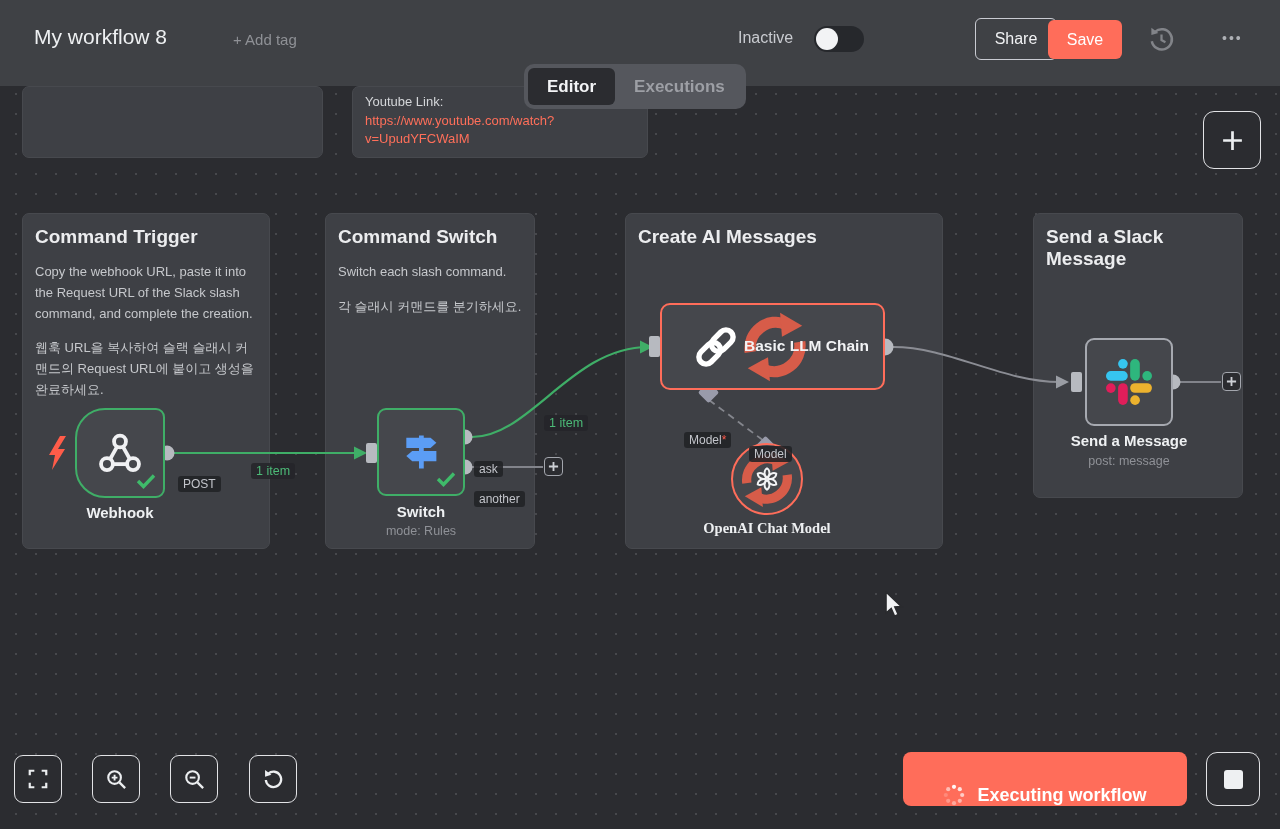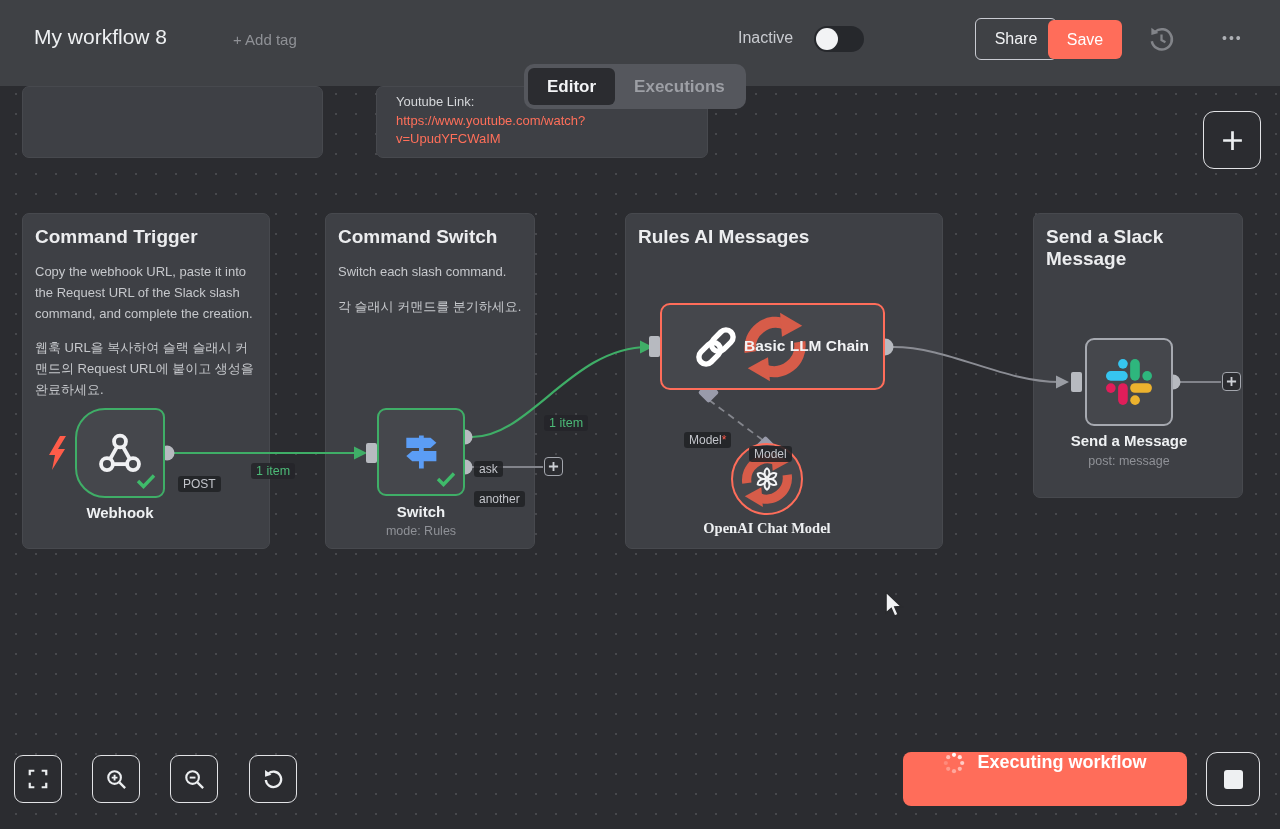--- a/index.html
+++ b/index.html
@@ -77,21 +77,21 @@
 
   
   .sq-btn { position:absolute; border:1.7px solid #e2e3e6; border-radius:9px; background:#2b2c30;
     display:flex; align-items:center; justify-content:center; z-index:8; }
   .add-node-btn { left:1203px; top:111px; width:58px; height:58px; border-radius:11px; }
   .fit-btn { left:14px; top:755px; width:48px; height:48px; }
   .zoomin-btn { left:92px; top:755px; width:48px; height:48px; }
   .zoomout-btn { left:170px; top:755px; width:48px; height:48px; }
   .reset-btn { left:249px; top:755px; width:48px; height:48px; }
   .exec-btn { position:absolute; left:903px; top:752px; width:284px; height:54px; background:#ff6d5a;
-    border-radius:8px; display:flex; align-items:flex-start; justify-content:center; gap:12px; z-index:8; }
+    border-radius:8px; display:flex; align-items:flex-end; justify-content:center; gap:12px; z-index:8; }
   .exec-btn span { color:#fff; font-size:18px; font-weight:700; }
   .stop-btn { left:1206px; top:752px; width:54px; height:54px; border-radius:11px; }
   .stop-square { width:19px; height:19px; border-radius:3px; background:#eef0f2; }
 
   .cursor { position:absolute; left:884px; top:591px; z-index:30; }
 </style>
 </head>
 <body>
 
 <div id="stage">
@@ -120,42 +120,42 @@
     <circle cx="465" cy="437" r="7.5" fill="#b7bac0"></circle>
     <circle cx="465" cy="467" r="7.5" fill="#b7bac0"></circle>
     <circle cx="885" cy="347" r="8.5" fill="#b7bac0"></circle>
     <circle cx="1173" cy="382" r="7.5" fill="#b7bac0"></circle>
     <rect x="701" y="385" width="15" height="15" rx="2" transform="rotate(45 708.5 392.5)" fill="#999baa"></rect>
     <rect x="758" y="439" width="15" height="15" rx="2" transform="rotate(45 765.5 446.5)" fill="#999baa"></rect>
   </svg>
 
   <div class="sticky" style="left:22px; top:86px; width:301px; height:72px;"></div>
 
-  <div class="sticky" style="left:376px; top:86px; width:332px; height:72px;padding-left:7px;">
+  <div class="sticky" style="left:352px; top:86px; width:296px; height:72px;">
     <div class="yt-label">Youtube Link:</div>
     <div class="yt-link">
       <span>https://www.youtube.com/watch?</span><br>
       <span>v=UpudYFCWaIM</span>
     </div>
   </div>
 
   <div class="sticky" style="left:22px; top:213px; width:248px; height:336px;">
     <h3>Command Trigger</h3>
     <p>Copy the webhook URL, paste it into the Request URL of the Slack slash command, and complete the creation.</p>
     <p>웹훅 URL을 복사하여 슬랙 슬래시 커맨드의 Request URL에 붙이고 생성을 완료하세요.</p>
   </div>
 
   <div class="sticky" style="left:325px; top:213px; width:210px; height:336px;">
     <h3>Command Switch</h3>
     <p>Switch each slash command.</p>
     <p>각 슬래시 커맨드를 분기하세요.</p>
   </div>
 
   <div class="sticky" style="left:625px; top:213px; width:318px; height:336px;">
-    <h3>Rules AI Messages</h3>
+    <h3>Create AI Messages</h3>
   </div>
 
   <div class="sticky" style="left:1033px; top:213px; width:210px; height:285px;">
     <h3 style="width:150px;">Send a Slack Message</h3>
   </div>
 
   <span class="bolt">
     <svg width="22" height="34" viewBox="0 0 22 34">
         <polygon points="14,0 3,19 9,19 6,34 19,13 12,13 20,0" fill="#ff5c49"></polygon>
       </svg>

